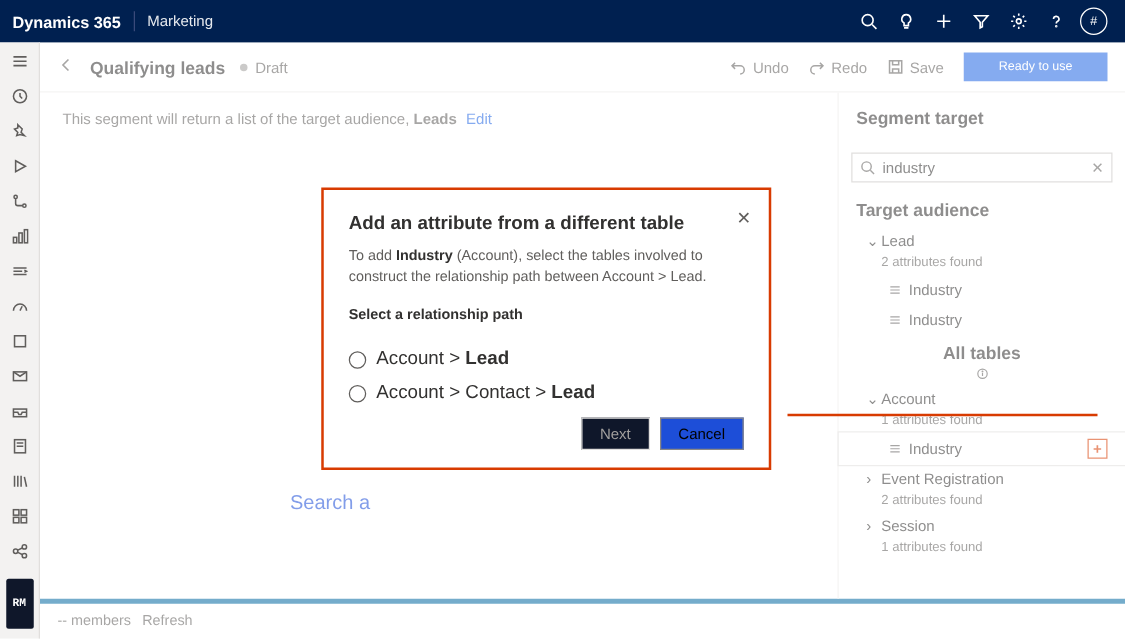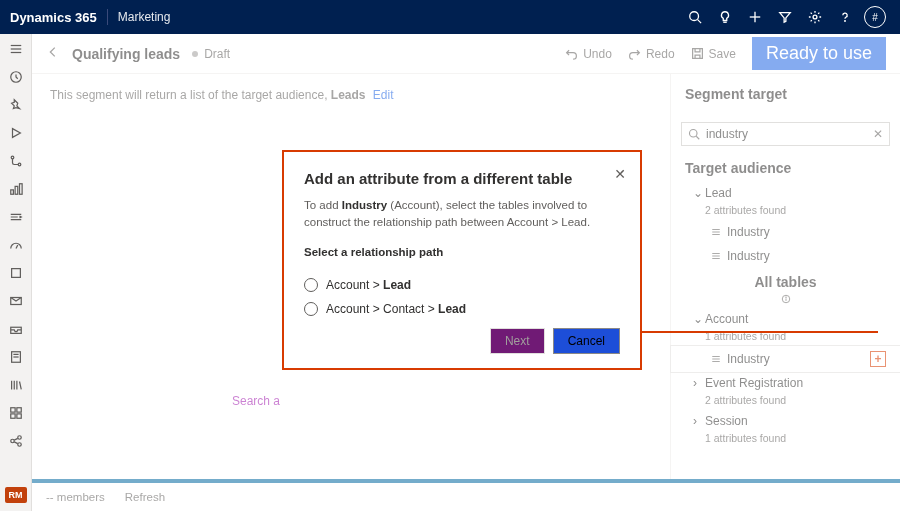--- a/index.html
+++ b/index.html
@@ -10,38 +10,38 @@
   .topbar .area { font-size:12px; opacity:.9;}
   .topbar .spacer { flex:1;}
   .topbar .ticon { width:30px; height:34px; display:flex; align-items:center; justify-content:center; cursor:pointer;}
   .topbar svg { width:14px; height:14px; stroke:#fff; fill:none; stroke-width:1.5;}
   .topbar .avatar { width:22px; height:22px; border-radius:50%; border:1px solid #fff; display:flex; align-items:center; justify-content:center; font-size:10px;}
   
   .shell { display:flex; height:calc(100% - 34px); }
   .leftnav { width:32px; background:#f3f2f1; border-right:1px solid #e1dfdd; display:flex; flex-direction:column; align-items:center; padding-top:6px; gap:10px;}
   .leftnav .nicon { width:18px; height:18px; display:flex; align-items:center; justify-content:center; cursor:pointer; color:#605e5c;}
   .leftnav svg { width:14px; height:14px; stroke:#605e5c; fill:none; stroke-width:1.4;}
-  .leftnav .rm { margin-top:auto; margin-bottom:8px; width:22px; height:16px; background:#c2410c; color:#fff; font-size:9px; display:flex; align-items:center; justify-content:center; font-weight:600; border-radius:2px;}
+  .leftnav .rm { margin-top:auto; margin-bottom:8px; width:22px; height:40px; background:#0f172a; color:#fff; font-size:9px; display:flex; align-items:center; justify-content:center; font-weight:600; border-radius:2px;font-family:Liberation Mono, monospace;}
   
   .main { flex:1; display:flex; flex-direction:column; position:relative;}
   .cmdbar { height:40px; display:flex; align-items:center; padding:0 14px; border-bottom:1px solid #edebe9; font-size:13px;}
   .cmdbar .back { margin-right:12px; cursor:pointer; color:#605e5c;}
   .cmdbar .title { font-weight:600; font-size:14px;}
   .cmdbar .status-dot { width:6px; height:6px; background:#a19f9d; border-radius:50%; margin:0 6px 0 12px;}
   .cmdbar .status { color:#605e5c; font-size:12px;}
   .cmdbar .spacer { flex:1;}
   .cmdbar .cmd { display:flex; align-items:center; gap:5px; margin:0 8px; color:#605e5c; cursor:pointer; font-size:12px;}
   .cmdbar .cmd svg { width:13px; height:13px; stroke:#605e5c; fill:none; stroke-width:1.5;}
-  .cmdbar .primary { background:#2266e3; color:#fff; padding:6px 14px; font-size:18px; border:none; cursor:pointer; margin-left:8px;}
+  .cmdbar .primary { background:#2266e3; color:#fff; padding:6px 28px; font-size:10px; border:none; cursor:pointer; margin-left:8px;}
   
   .body { flex:1; display:flex; position:relative;}
   .canvas { flex:1; padding:14px 18px; font-size:12px; color:#605e5c; position:relative;}
   .canvas .desc b { font-weight:600;}
   .canvas .editlink { color:#2266e3; margin-left:4px; cursor:pointer;}
-  .canvas .searchhint { position:absolute; top:320px; left:200px; font-size:12px; color:#a21caf;}
+  .canvas .searchhint { position:absolute; top:320px; left:200px; font-size:16px; color:#1d4ed8;}
   
   .sidepanel { width:230px; border-left:1px solid #edebe9; display:flex; flex-direction:column; font-size:12px; position:relative;}
   .sidepanel .sp-head { padding:12px 14px 6px;}
   .sidepanel .sp-title { font-weight:600; font-size:14px; margin-bottom:6px;}
   .sidepanel .sp-desc { color:#605e5c; font-size:11px; line-height:1.4;}
   .sidepanel .search { margin:8px 10px 10px; border:1px solid #c8c6c4; display:flex; align-items:center; padding:4px 6px;}
   .sidepanel .search svg { width:12px; height:12px; stroke:#605e5c; fill:none; stroke-width:1.5; margin-right:6px;}
   .sidepanel .search input { border:none; outline:none; flex:1; font-size:12px; color:#323130;}
   .sidepanel .search .clr { color:#605e5c; cursor:pointer; font-size:12px;}
   .sidepanel .section-label { font-weight:600; padding:4px 14px; font-size:14px;}
@@ -53,37 +53,37 @@
   .sidepanel .node.table .chev { width:8px; display:inline-block;}
   .sidepanel .node.table .tname { font-size:12px;}
   .sidepanel .count { font-size:10.5px; color:#605e5c; padding:0 14px 4px 34px;}
   .sidepanel .attr { padding:5px 14px 5px 40px; display:flex; align-items:center; gap:6px; font-size:12px;}
   .sidepanel .attr svg { width:10px; height:10px; stroke:#605e5c; fill:none; stroke-width:1.5;}
   .sidepanel .attr.highlighted { background:#fff; outline:1px solid #e1dfdd;}
   .sidepanel .attr .plus { margin-left:auto; width:16px; height:16px; border:1.5px solid #d83b01; color:#d83b01; display:flex; align-items:center; justify-content:center; font-size:12px; font-weight:600;}
   .sidepanel .white-region { background:#fff;}
   
   .footer { height:32px; border-top:4px solid #0369a1; display:flex; align-items:center; padding:0 14px; font-size:11.5px; color:#605e5c;}
-  .footer .refresh { margin-left:20px; cursor:pointer;}
+  .footer .refresh { margin-left:9px; cursor:pointer;}
   .footer .spacer { flex:1;}
   .footer .sample { cursor:pointer;}
   
   .dim { position:absolute; inset:0; background:rgba(255,255,255,0.45); pointer-events:none;}
   
-  .modal { position:absolute; top:150px; left:282px; width:360px; background:#fff; border:2px solid #d83b01; padding:18px 20px 14px; z-index:20;}
+  .modal { position:absolute; top:150px; left:257px; width:360px; background:#fff; border:2px solid #d83b01; padding:18px 20px 14px; z-index:20;}
   .modal .mtitle { font-weight:600; font-size:15px; margin-bottom:10px;}
   .modal .close { position:absolute; top:14px; right:14px; cursor:pointer; color:#605e5c; font-size:14px;}
   .modal .mdesc { font-size:11.5px; color:#605e5c; margin-bottom:14px; line-height:1.5;}
   .modal .mdesc b { font-weight:600; color:#323130;}
   .modal .mlabel { font-weight:600; font-size:11.5px; margin-bottom:20px;}
-  .modal .radio-row { display:flex; align-items:flex-start; gap:8px; font-size:12px; margin-bottom:10px; cursor:pointer;}
+  .modal .radio-row { display:flex; align-items:flex-end; gap:8px; font-size:15px; margin-bottom:10px; cursor:pointer;}
   .modal .radio { width:14px; height:14px; border:1px solid #605e5c; border-radius:50%;}
   .modal .mbuttons { display:flex; justify-content:flex-end; gap:8px; margin-top:12px;}
   .modal .btn { padding:5px 14px; font-size:12px; border:1px solid #8a8886; background:#1d4ed8; cursor:pointer;}
-  .modal .btn.disabled { color:#a19f9d; border-color:#e1dfdd; background:#701a75; cursor:default;}
+  .modal .btn.disabled { color:#a19f9d; border-color:#e1dfdd; background:#0f172a; cursor:default;}
   
   .redline { position:absolute; height:1.5px; background:#d83b01; z-index:19;}
 </style>
 </head>
 <body>
 
 <div class="topbar">
   <span class="brand">Dynamics 365</span>
   <span class="divider"></span>
   <span class="area">Marketing</span>

